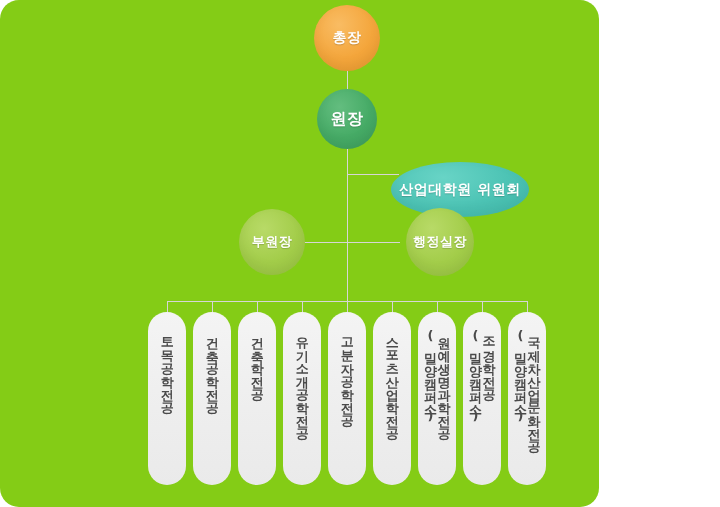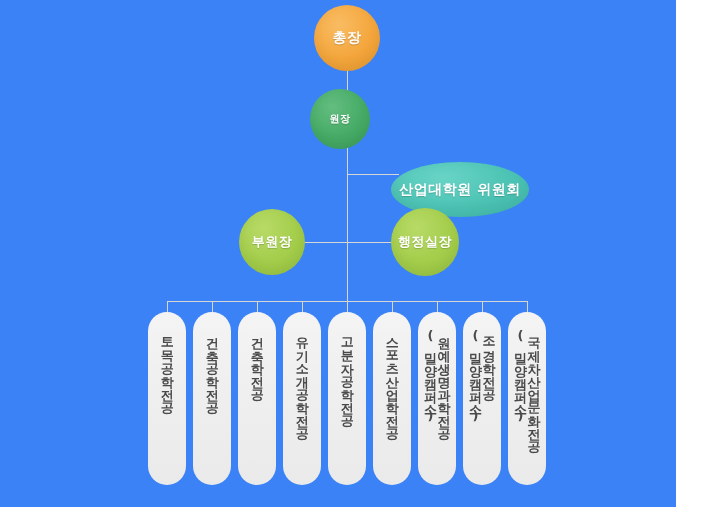--- a/index.html
+++ b/index.html
@@ -5,24 +5,25 @@
   html, body {
     margin: 0;
     padding: 0;
     background: #ffffff;
   }
   body {
     font-family: "DejaVu Sans", "Liberation Sans", sans-serif;
   }
   #chart {
     position: relative;
-    width: 676px;
+    width: 599px;
     height: 507px;
-    background: #3b82f6;
+    background: #84cc16;
     overflow: hidden;
+    border-radius: 19px;
   }
 
   
   .line {
     position: absolute;
     background: #d6d6d6;
   }
   .vline { width: 1px; }
   .hline { height: 1px; }
 
@@ -122,33 +123,33 @@
   <div class="line vline" style="left:347px; top:301px; height:12px;"></div>
   <div class="line vline" style="left:392px; top:301px; height:12px;"></div>
   <div class="line vline" style="left:437px; top:301px; height:12px;"></div>
   <div class="line vline" style="left:482px; top:301px; height:12px;"></div>
   <div class="line vline" style="left:527px; top:301px; height:12px;"></div>
 
   <div class="node node-pres" style="left:314px; top:5px; width:66px; height:66px; font-size:14px;">
     <span>총장</span>
   </div>
 
-  <div class="node node-dean" style="left:310px; top:89px; width:60px; height:60px; font-size:10px;">
+  <div class="node node-dean" style="left:317px; top:89px; width:60px; height:60px; font-size:16px;">
     <span>원장</span>
   </div>
 
   <div class="node-oval" style="left:391px; top:162px; width:138px; height:55px; font-size:14px;">
     <span>산업대학원 위원회</span>
   </div>
 
   <div class="node node-sub" style="left:239px; top:209px; width:66px; height:66px; font-size:13px;">
     <span>부원장</span>
   </div>
 
-  <div class="node node-sub" style="left:391px; top:208px; width:68px; height:68px; font-size:13px;">
+  <div class="node node-sub" style="left:406px; top:208px; width:68px; height:68px; font-size:13px;">
     <span>행정실장</span>
   </div>
 
   <div class="pill" style="left:148px; top:312px; height:173px;">
     <span class="pill-text">토목공학전공</span>
     <span class="pill-sub"></span>
   </div>
   <div class="pill" style="left:193px; top:312px; height:173px;">
     <span class="pill-text">건축공학전공</span>
     <span class="pill-sub"></span>

